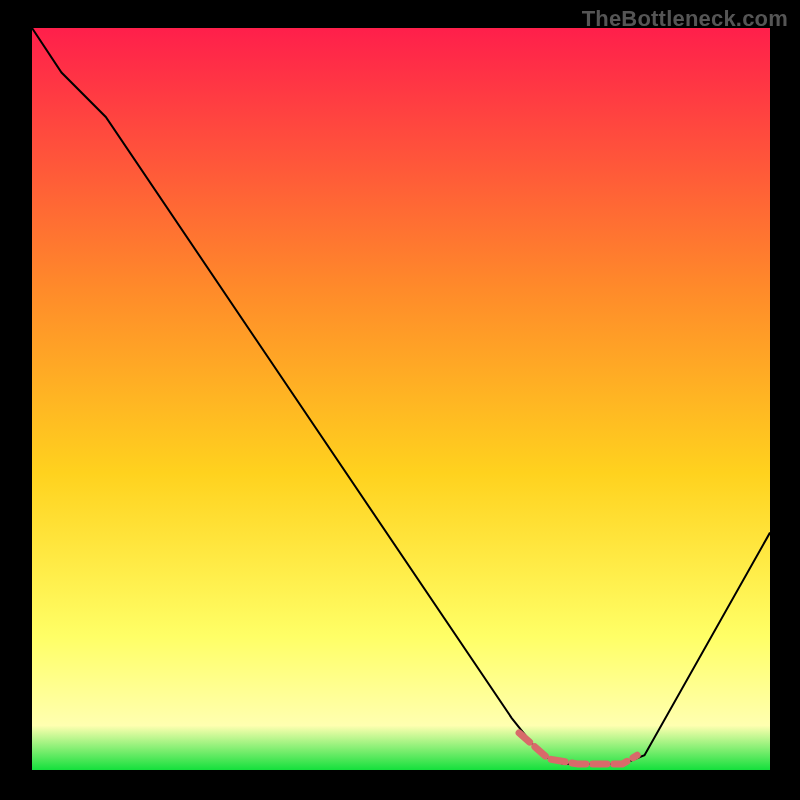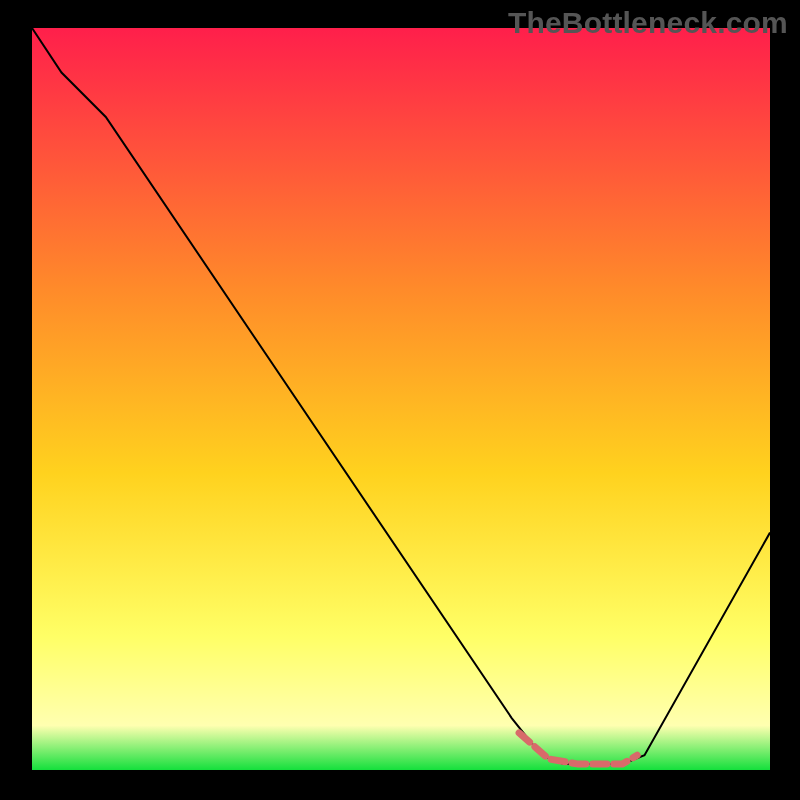--- a/index.html
+++ b/index.html
@@ -9,21 +9,21 @@
     height: 800px;
     background: #000;
     position: relative;
     font-family: Arial, Helvetica, sans-serif;
   }
   .watermark {
     position: absolute;
     top: 6px;
     right: 12px;
     color: #555;
-    font-size: 30px;
+    font-size: 22px;
     font-weight: 600;
     letter-spacing: 0.2px;
     z-index: 10;
   }
   .plot-area {
     position: absolute;
     left: 32px;
     top: 28px;
     width: 738px;
     height: 742px;

